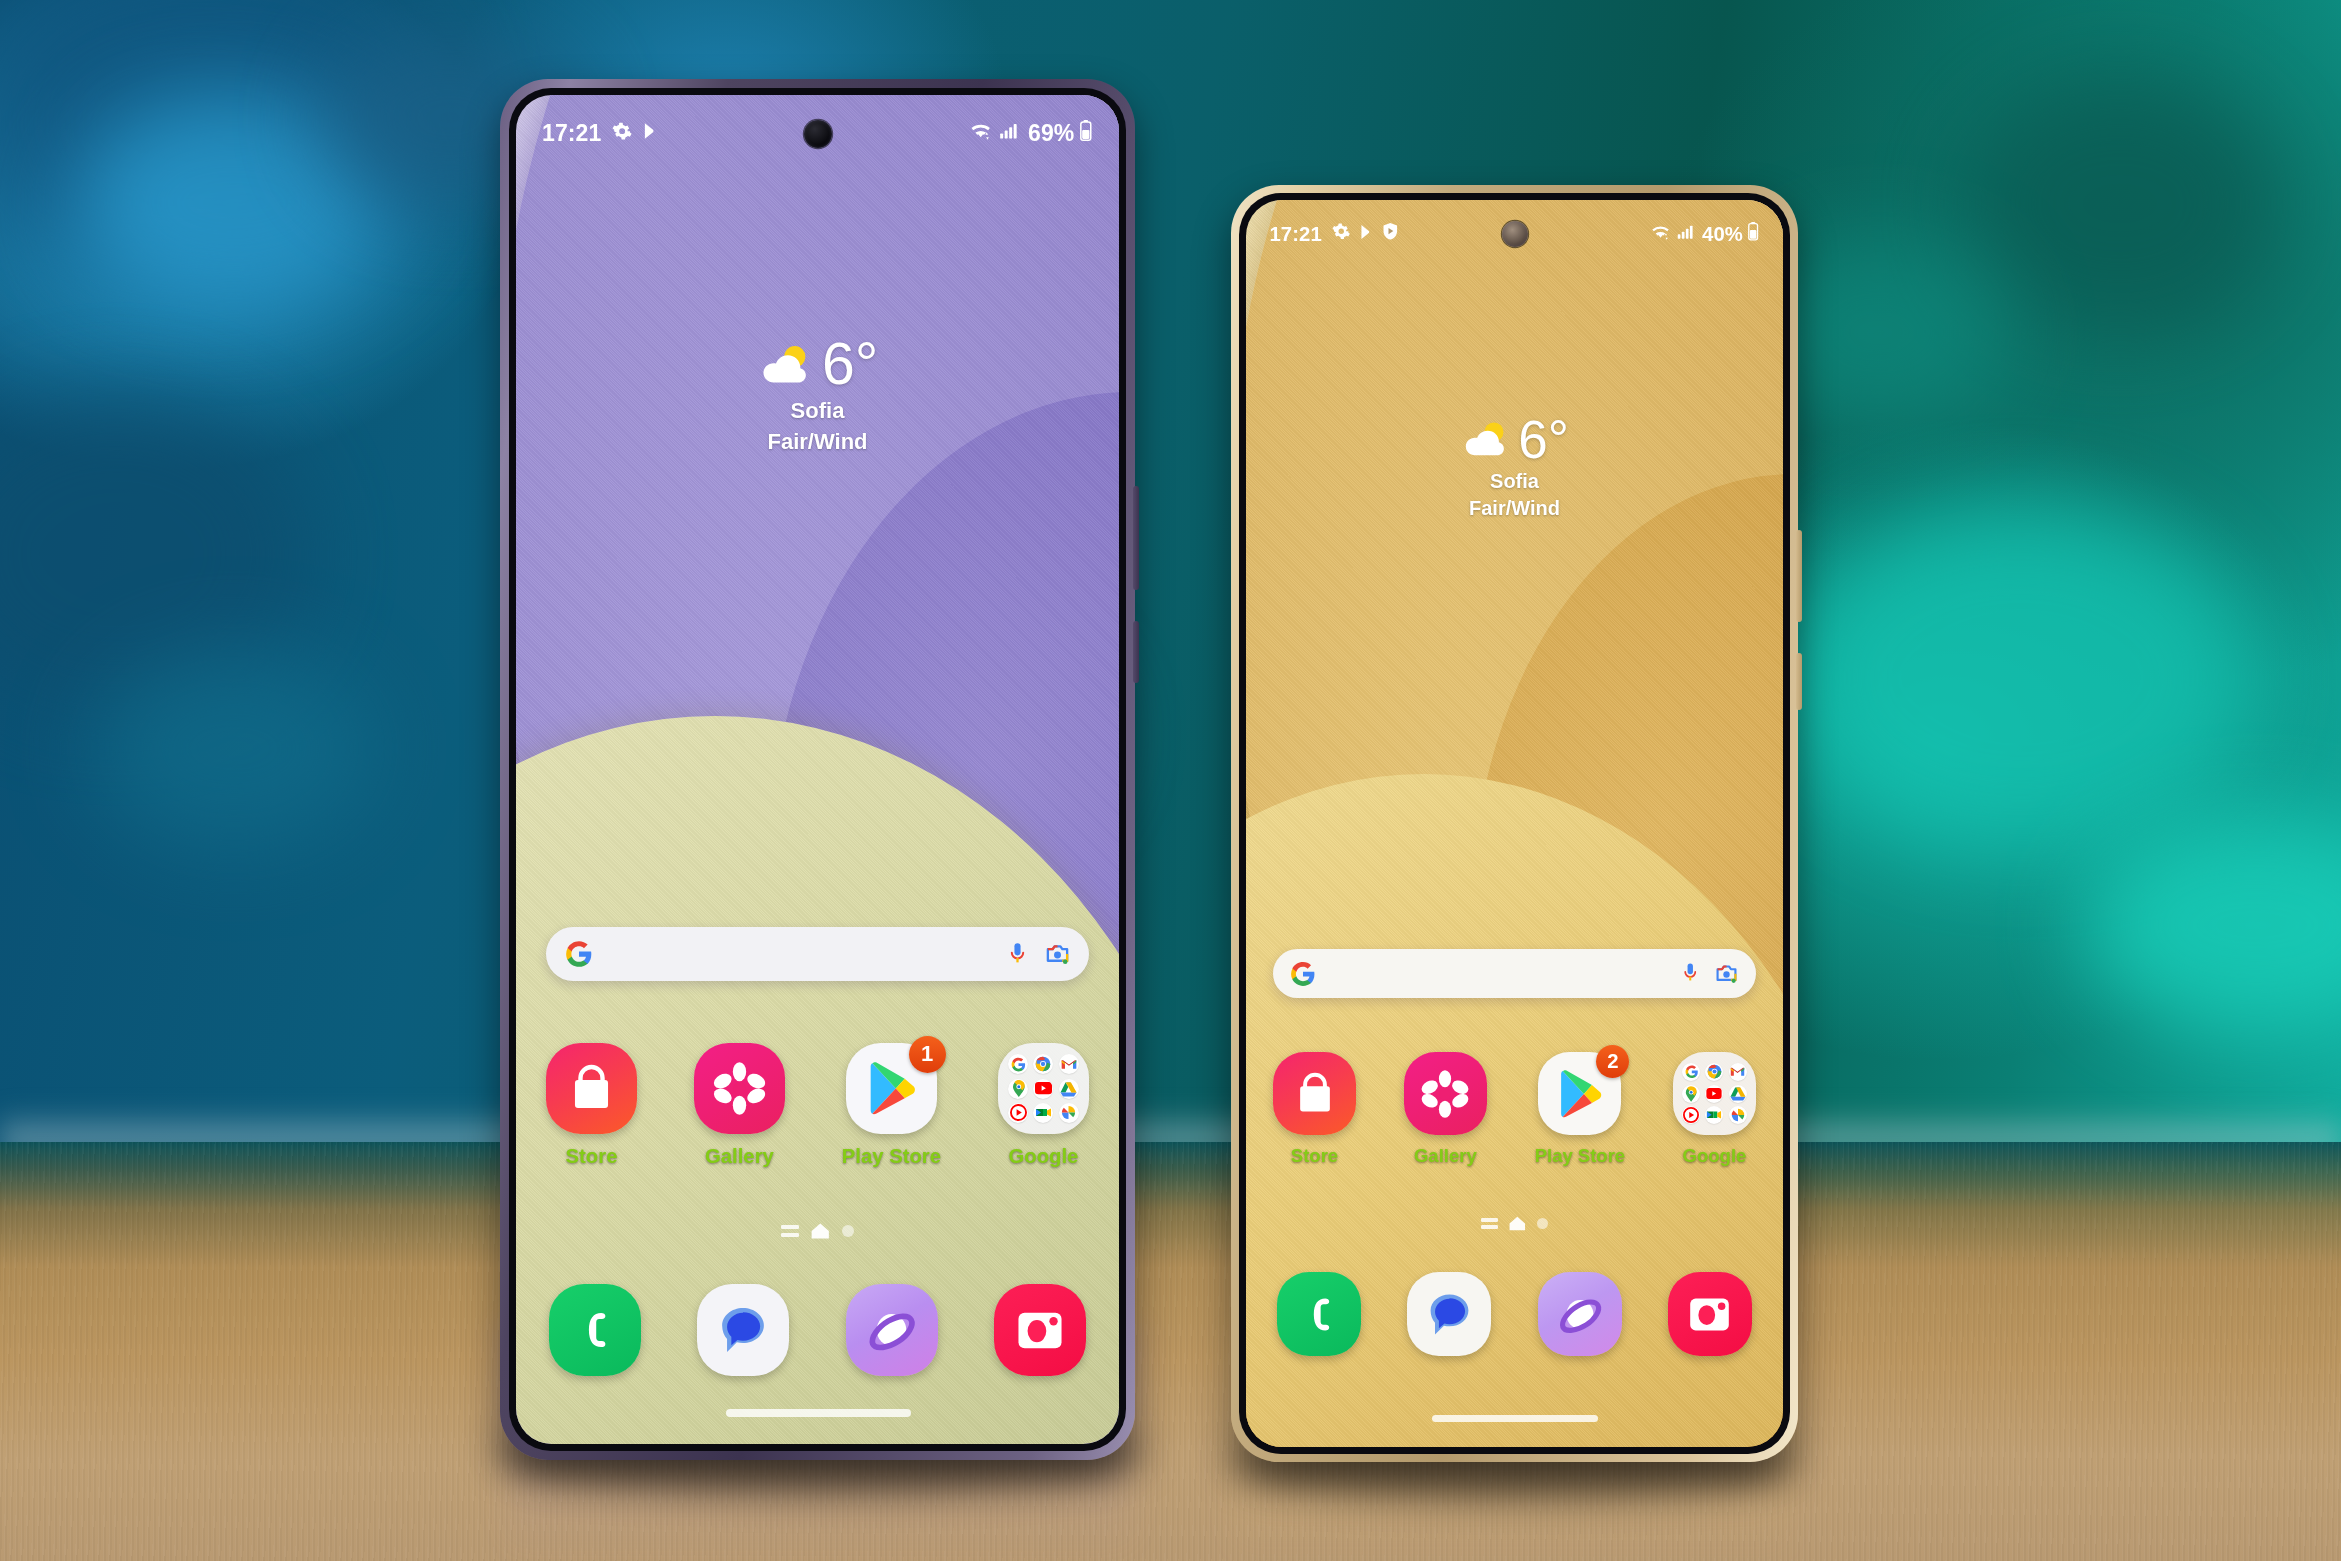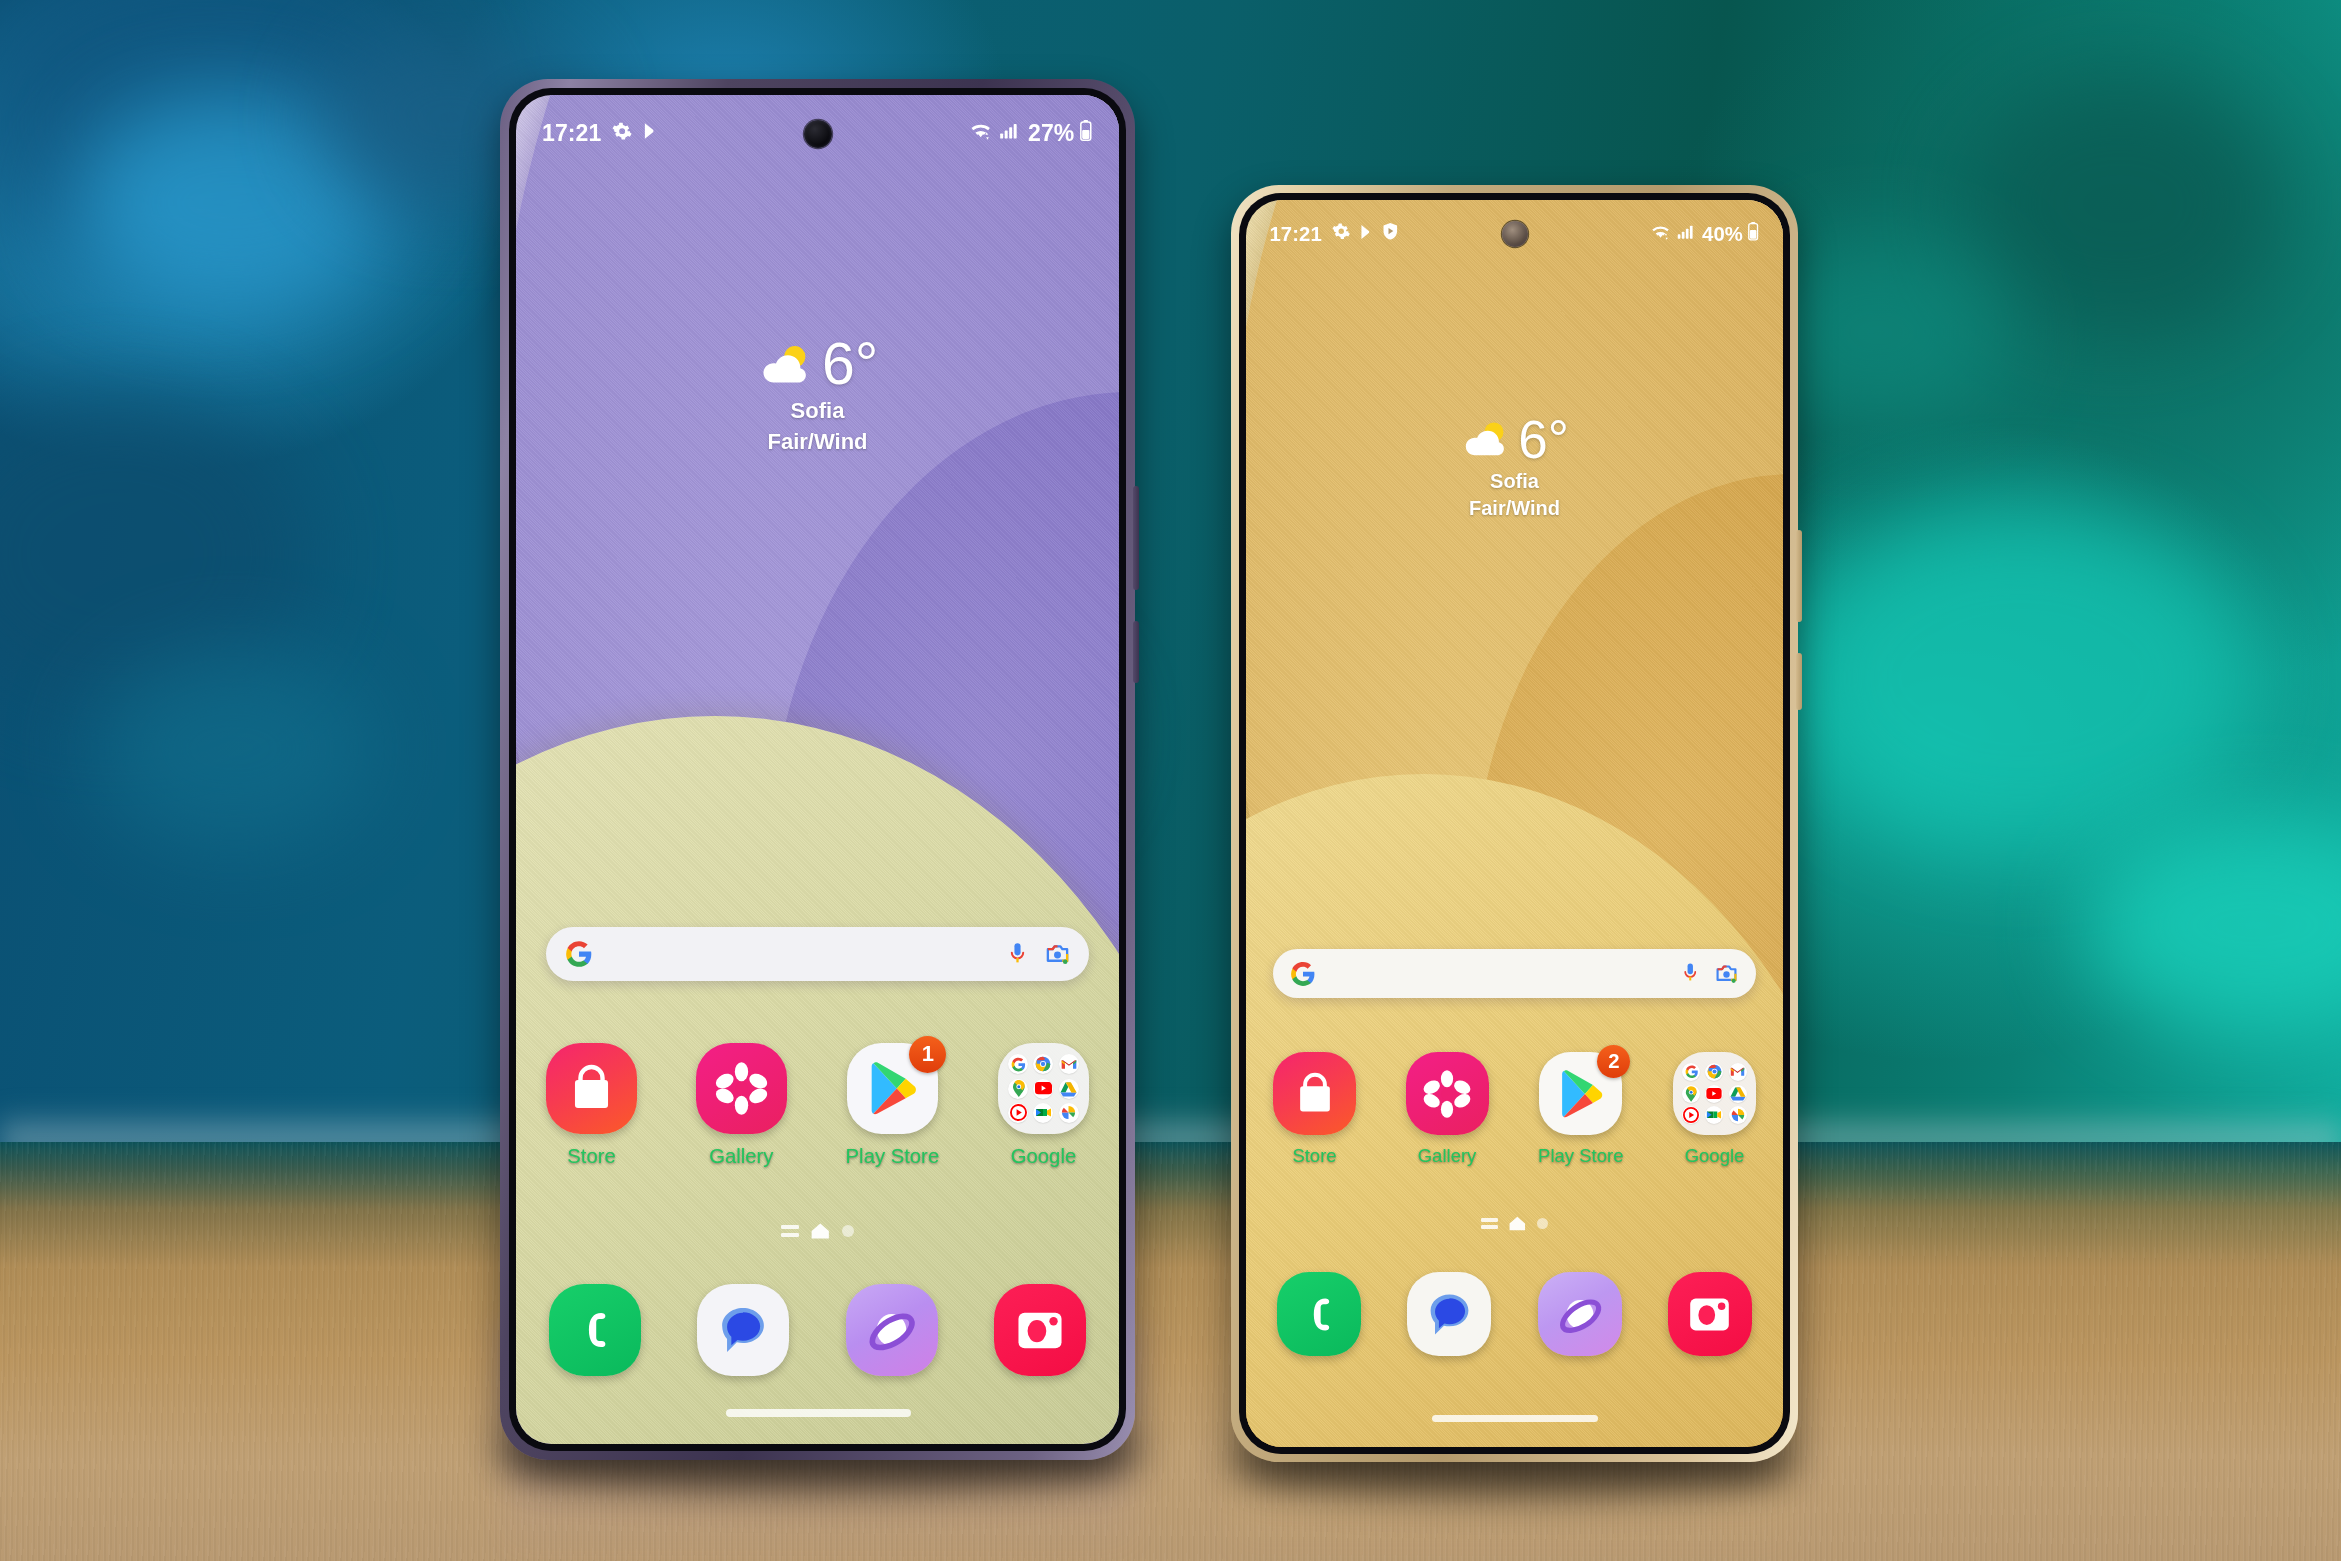--- a/index.html
+++ b/index.html
@@ -94,21 +94,21 @@
   
   .searchbar{position:absolute;background:#f2f2f5;border-radius:616px;display:flex;align-items:center;
     box-shadow:0 3.7px 11px rgba(40,20,80,.18);}
   .sb-input{flex:1;background:transparent;border:none;outline:none;color:#5f6368;}
 
   
   .approw{position:absolute;display:flex;justify-content:space-between;}
   .app{display:flex;flex-direction:column;align-items:center;position:relative;}
   .appicon{border-radius:38%;position:relative;display:flex;align-items:center;justify-content:center;
     box-shadow:0 3.7px 8.6px rgba(0,0,0,.22);overflow:visible;}
-  .applabel{color:#22c55e;font-weight:400;text-shadow:0 0.6px 2.5px rgba(0,0,0,.45);white-space:nowrap;}
+  .applabel{color:#84cc16;font-weight:700;text-shadow:0 0.6px 2.5px rgba(0,0,0,.45);white-space:nowrap;}
   .badge{position:absolute;border-radius:50%;background:linear-gradient(180deg,#f4601b,#e03d0a);
     color:#fff;font-weight:700;display:flex;align-items:center;justify-content:center;
     box-shadow:0 1.2px 3.7px rgba(0,0,0,.3);}
 
   
   .folder{background:rgba(245,245,250,.88);display:grid;grid-template-columns:repeat(3,1fr);
     align-content:center;justify-items:center;align-items:center;}
   .mini{background:#fff;border-radius:50%;display:flex;align-items:center;justify-content:center;
     box-shadow:0 0.6px 1.2px rgba(0,0,0,.12);overflow:hidden;}
 
@@ -187,21 +187,21 @@
               </svg>
           </span>
           <span class="sb-ico" style="margin-left:6.2px;">
             <svg width="21" height="20" viewBox="0 0 24 24">
                 <rect fill="#fff" x="2" y="15" width="3.6" height="6" rx="1"></rect>
                 <rect fill="#fff" x="7.4" y="11.5" width="3.6" height="9.5" rx="1"></rect>
                 <rect fill="#fff" x="12.8" y="7.5" width="3.6" height="13.5" rx="1"></rect>
                 <rect fill="#fff" x="18.2" y="3.5" width="3.6" height="17.5" rx="1"></rect>
               </svg>
           </span>
-          <span style="margin-left:8.6px;">27%</span>
+          <span style="margin-left:8.6px;">69%</span>
           <span class="sb-ico" style="margin-left:5px;">
             <svg width="13.6" height="21" viewBox="0 0 12 22">
                 <rect x="3.6" y="0" width="4.8" height="2.2" rx="1" fill="#fff"></rect>
                 <rect x="0.8" y="2" width="10.4" height="19.2" rx="2.4" fill="none" stroke="#fff" stroke-width="1.6"></rect>
                 <rect x="2.2" y="10.4" width="7.6" height="9.4" rx="1.2" fill="#fff"></rect>
               </svg>
           </span>
         </div>
       </div>
 

